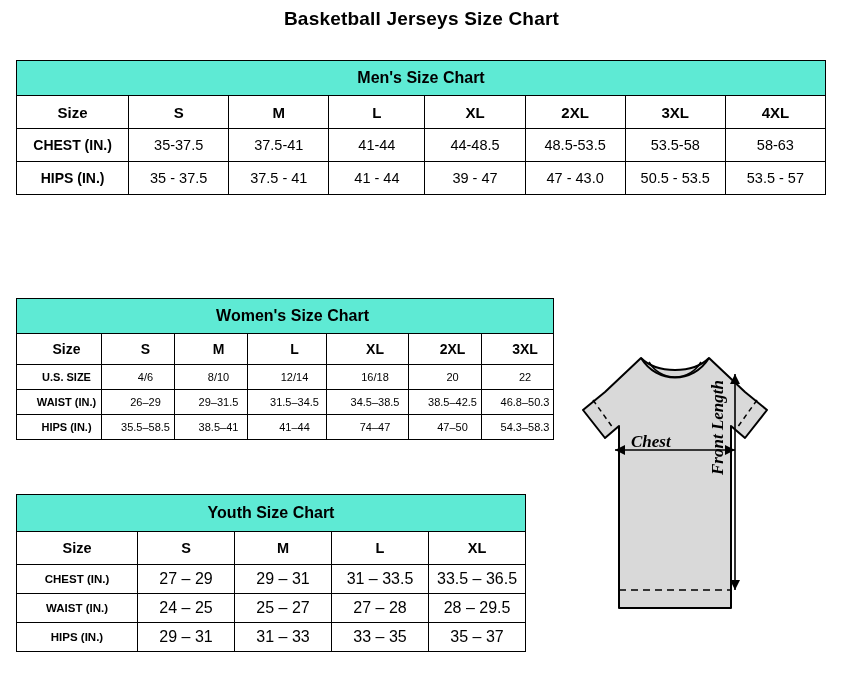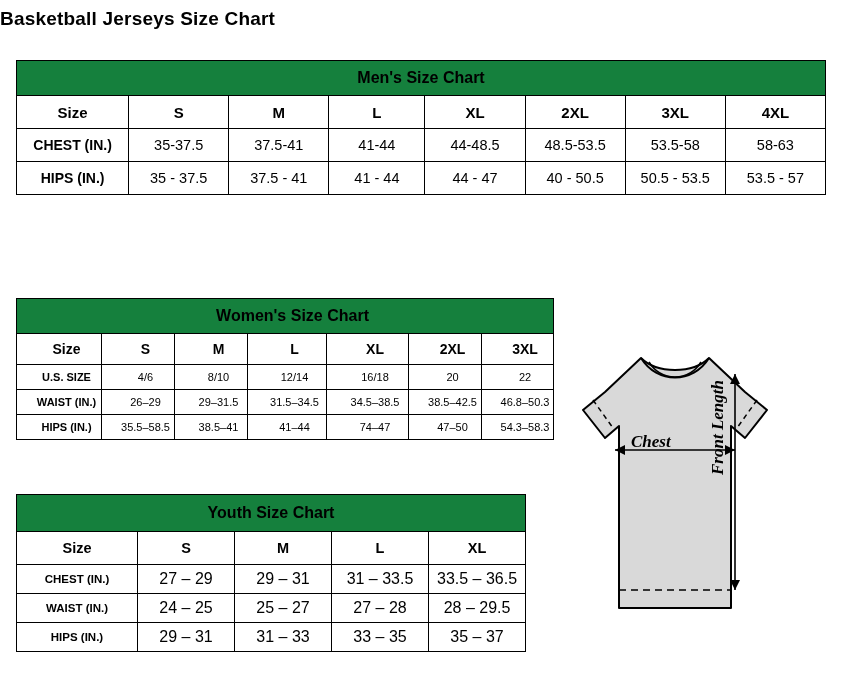--- a/index.html
+++ b/index.html
@@ -9,38 +9,39 @@
   }
   body {
     width: 843px;
     height: 679px;
     position: relative;
     font-family: "Liberation Sans", sans-serif;
     color: #000000;
     overflow: hidden;
   }
   #page-title {
+    text-align: center;
     font-size: 19px;
     font-weight: bold;
     margin-top: 8px;
     letter-spacing: 0.2px;
   }
 
   table {
     border-collapse: collapse;
     table-layout: fixed;
   }
   table td, table th {
     border: 1px solid #000000;
     text-align: center;
     vertical-align: middle;
     background: #ffffff;
   }
   .caption-cell {
-    background: #15803d;
+    background: #5eead4;
     font-weight: bold;
   }
   .hdr-cell {
     font-weight: bold;
     margin-top: 44px;
   }
   .rowlabel {
     font-weight: bold;
   }
 
@@ -151,22 +152,22 @@
         <td>44-48.5</td>
         <td>48.5-53.5</td>
         <td>53.5-58</td>
         <td>58-63</td>
       </tr>
       <tr>
         <td class="rowlabel">HIPS (IN.)</td>
         <td>35 - 37.5</td>
         <td>37.5 - 41</td>
         <td>41 - 44</td>
-        <td>44 - 47</td>
-        <td>40 - 50.5</td>
+        <td>39 - 47</td>
+        <td>47 - 43.0</td>
         <td>50.5 - 53.5</td>
         <td>53.5 - 57</td>
       </tr>
     </tbody>
   </table>
 </div>
 
 <div id="womens-table-wrap">
   <table id="womens-table">
     <colgroup>

